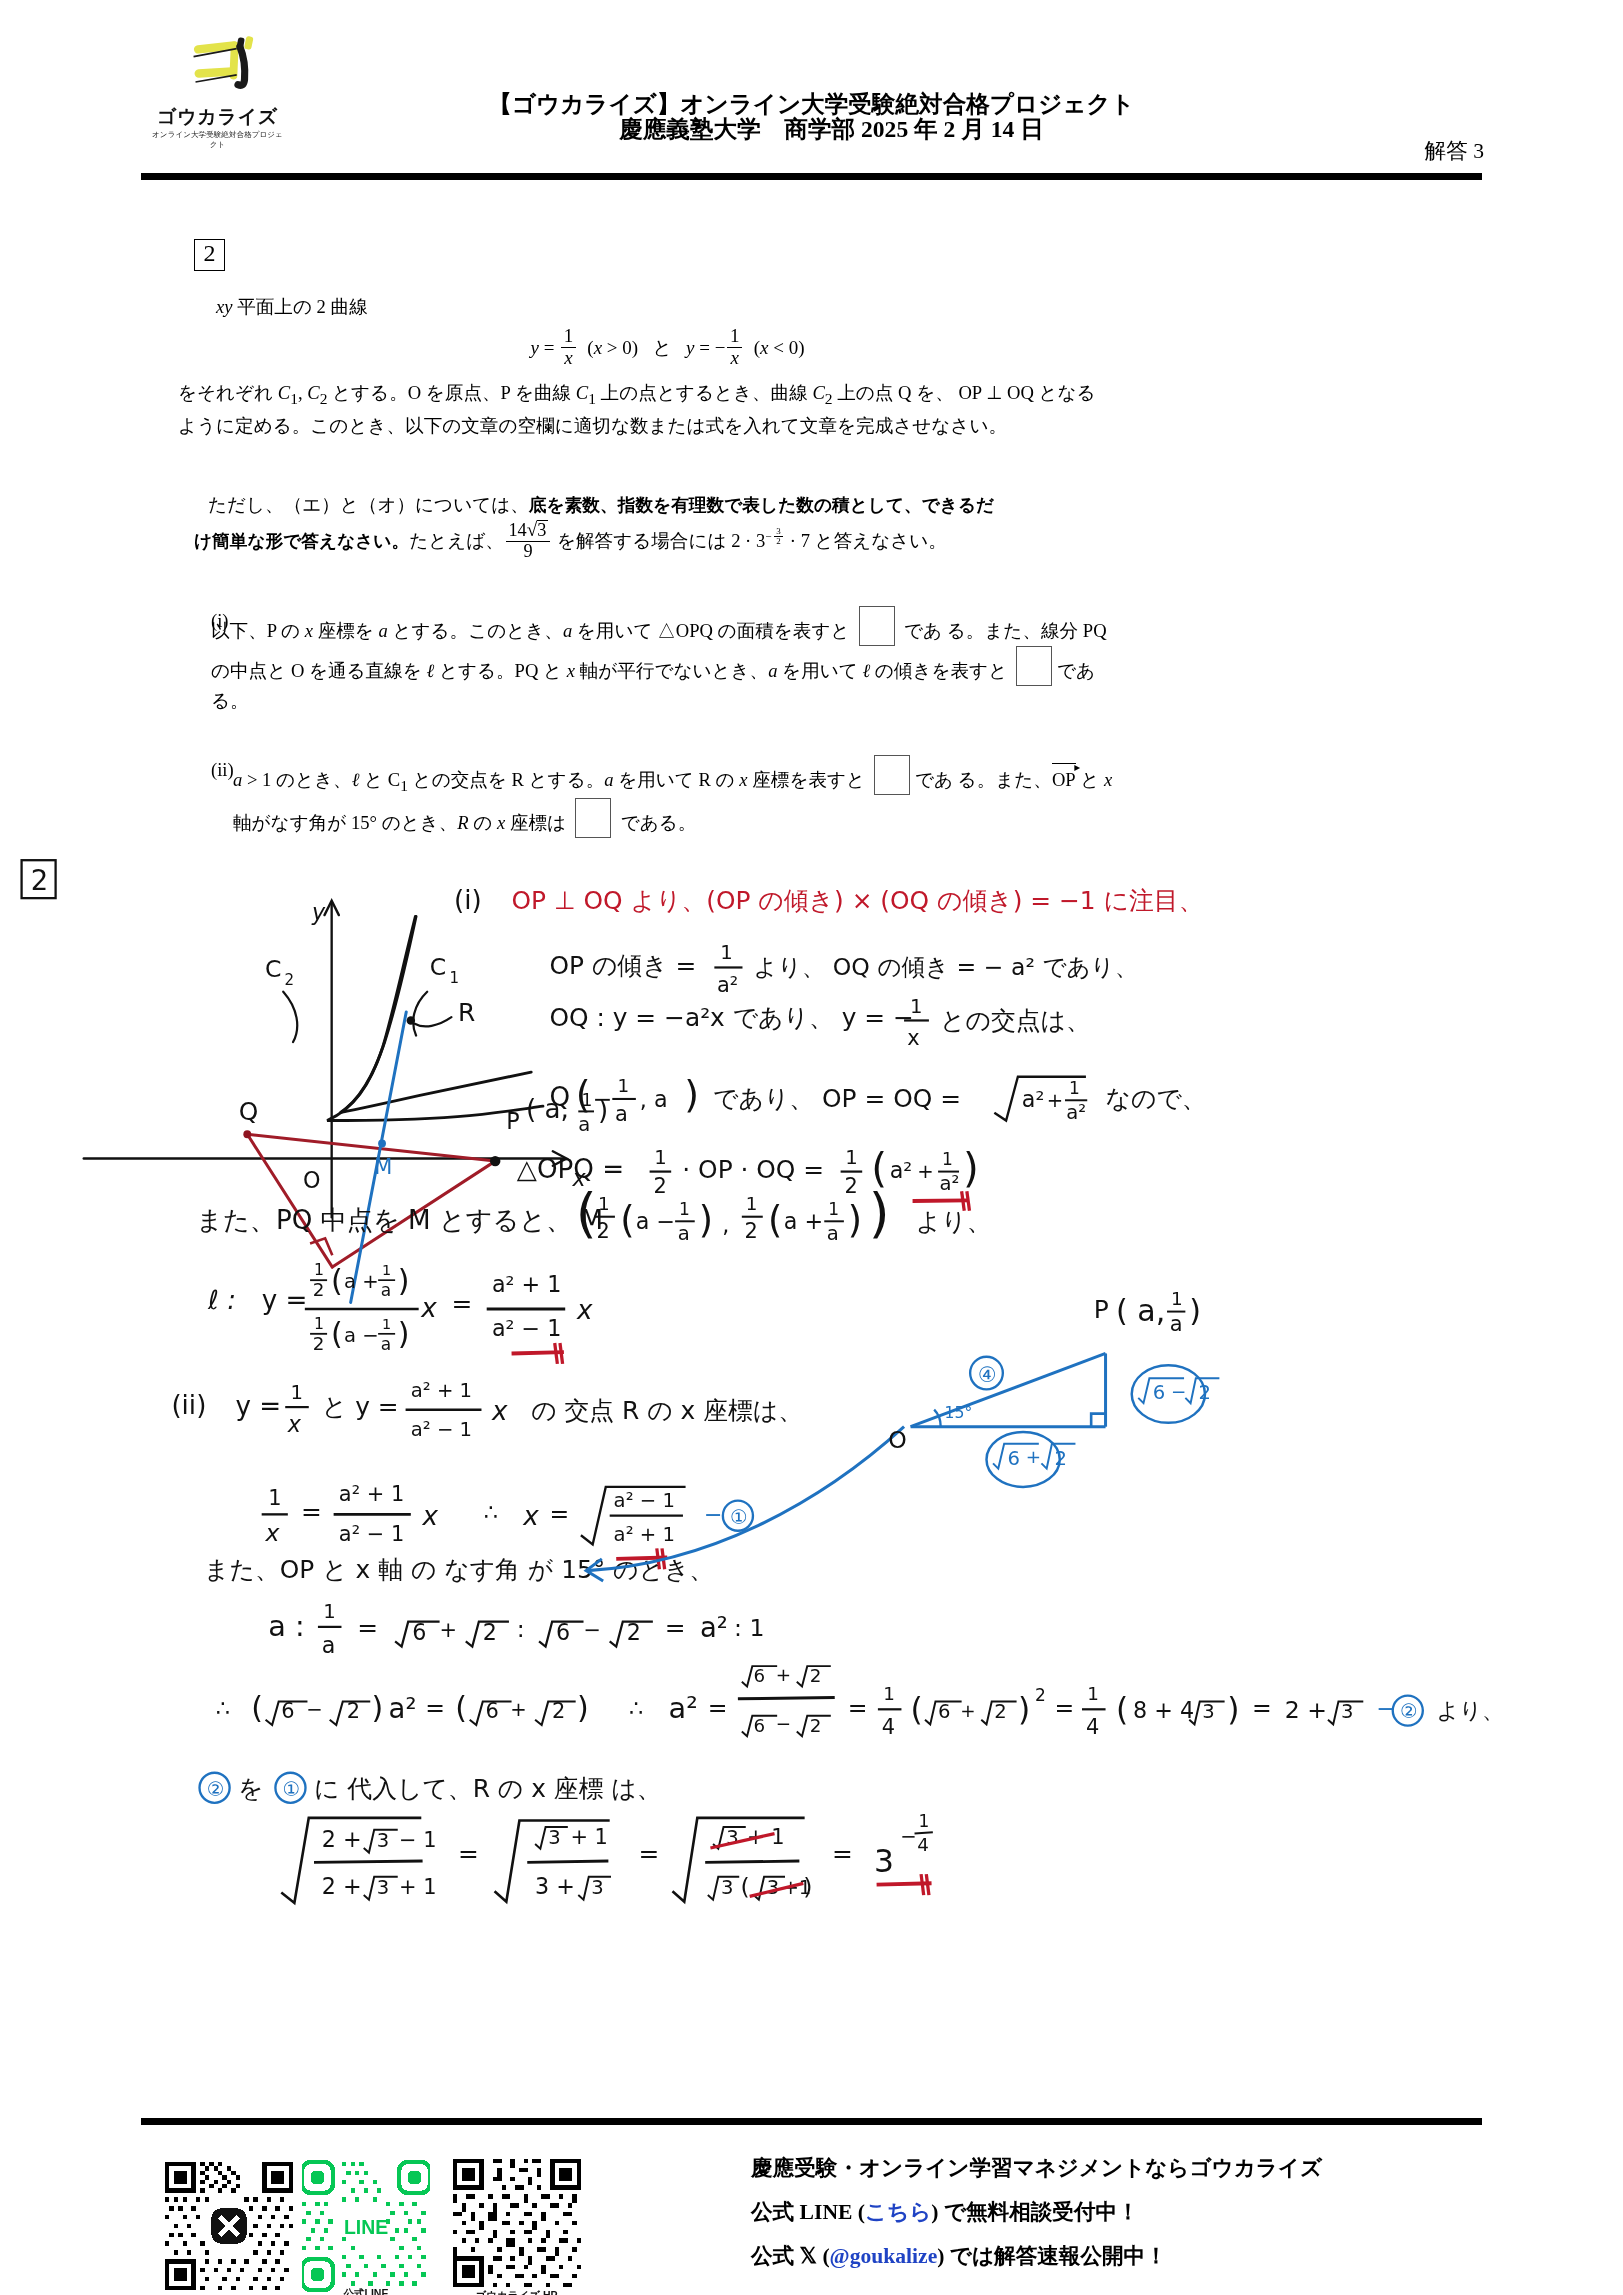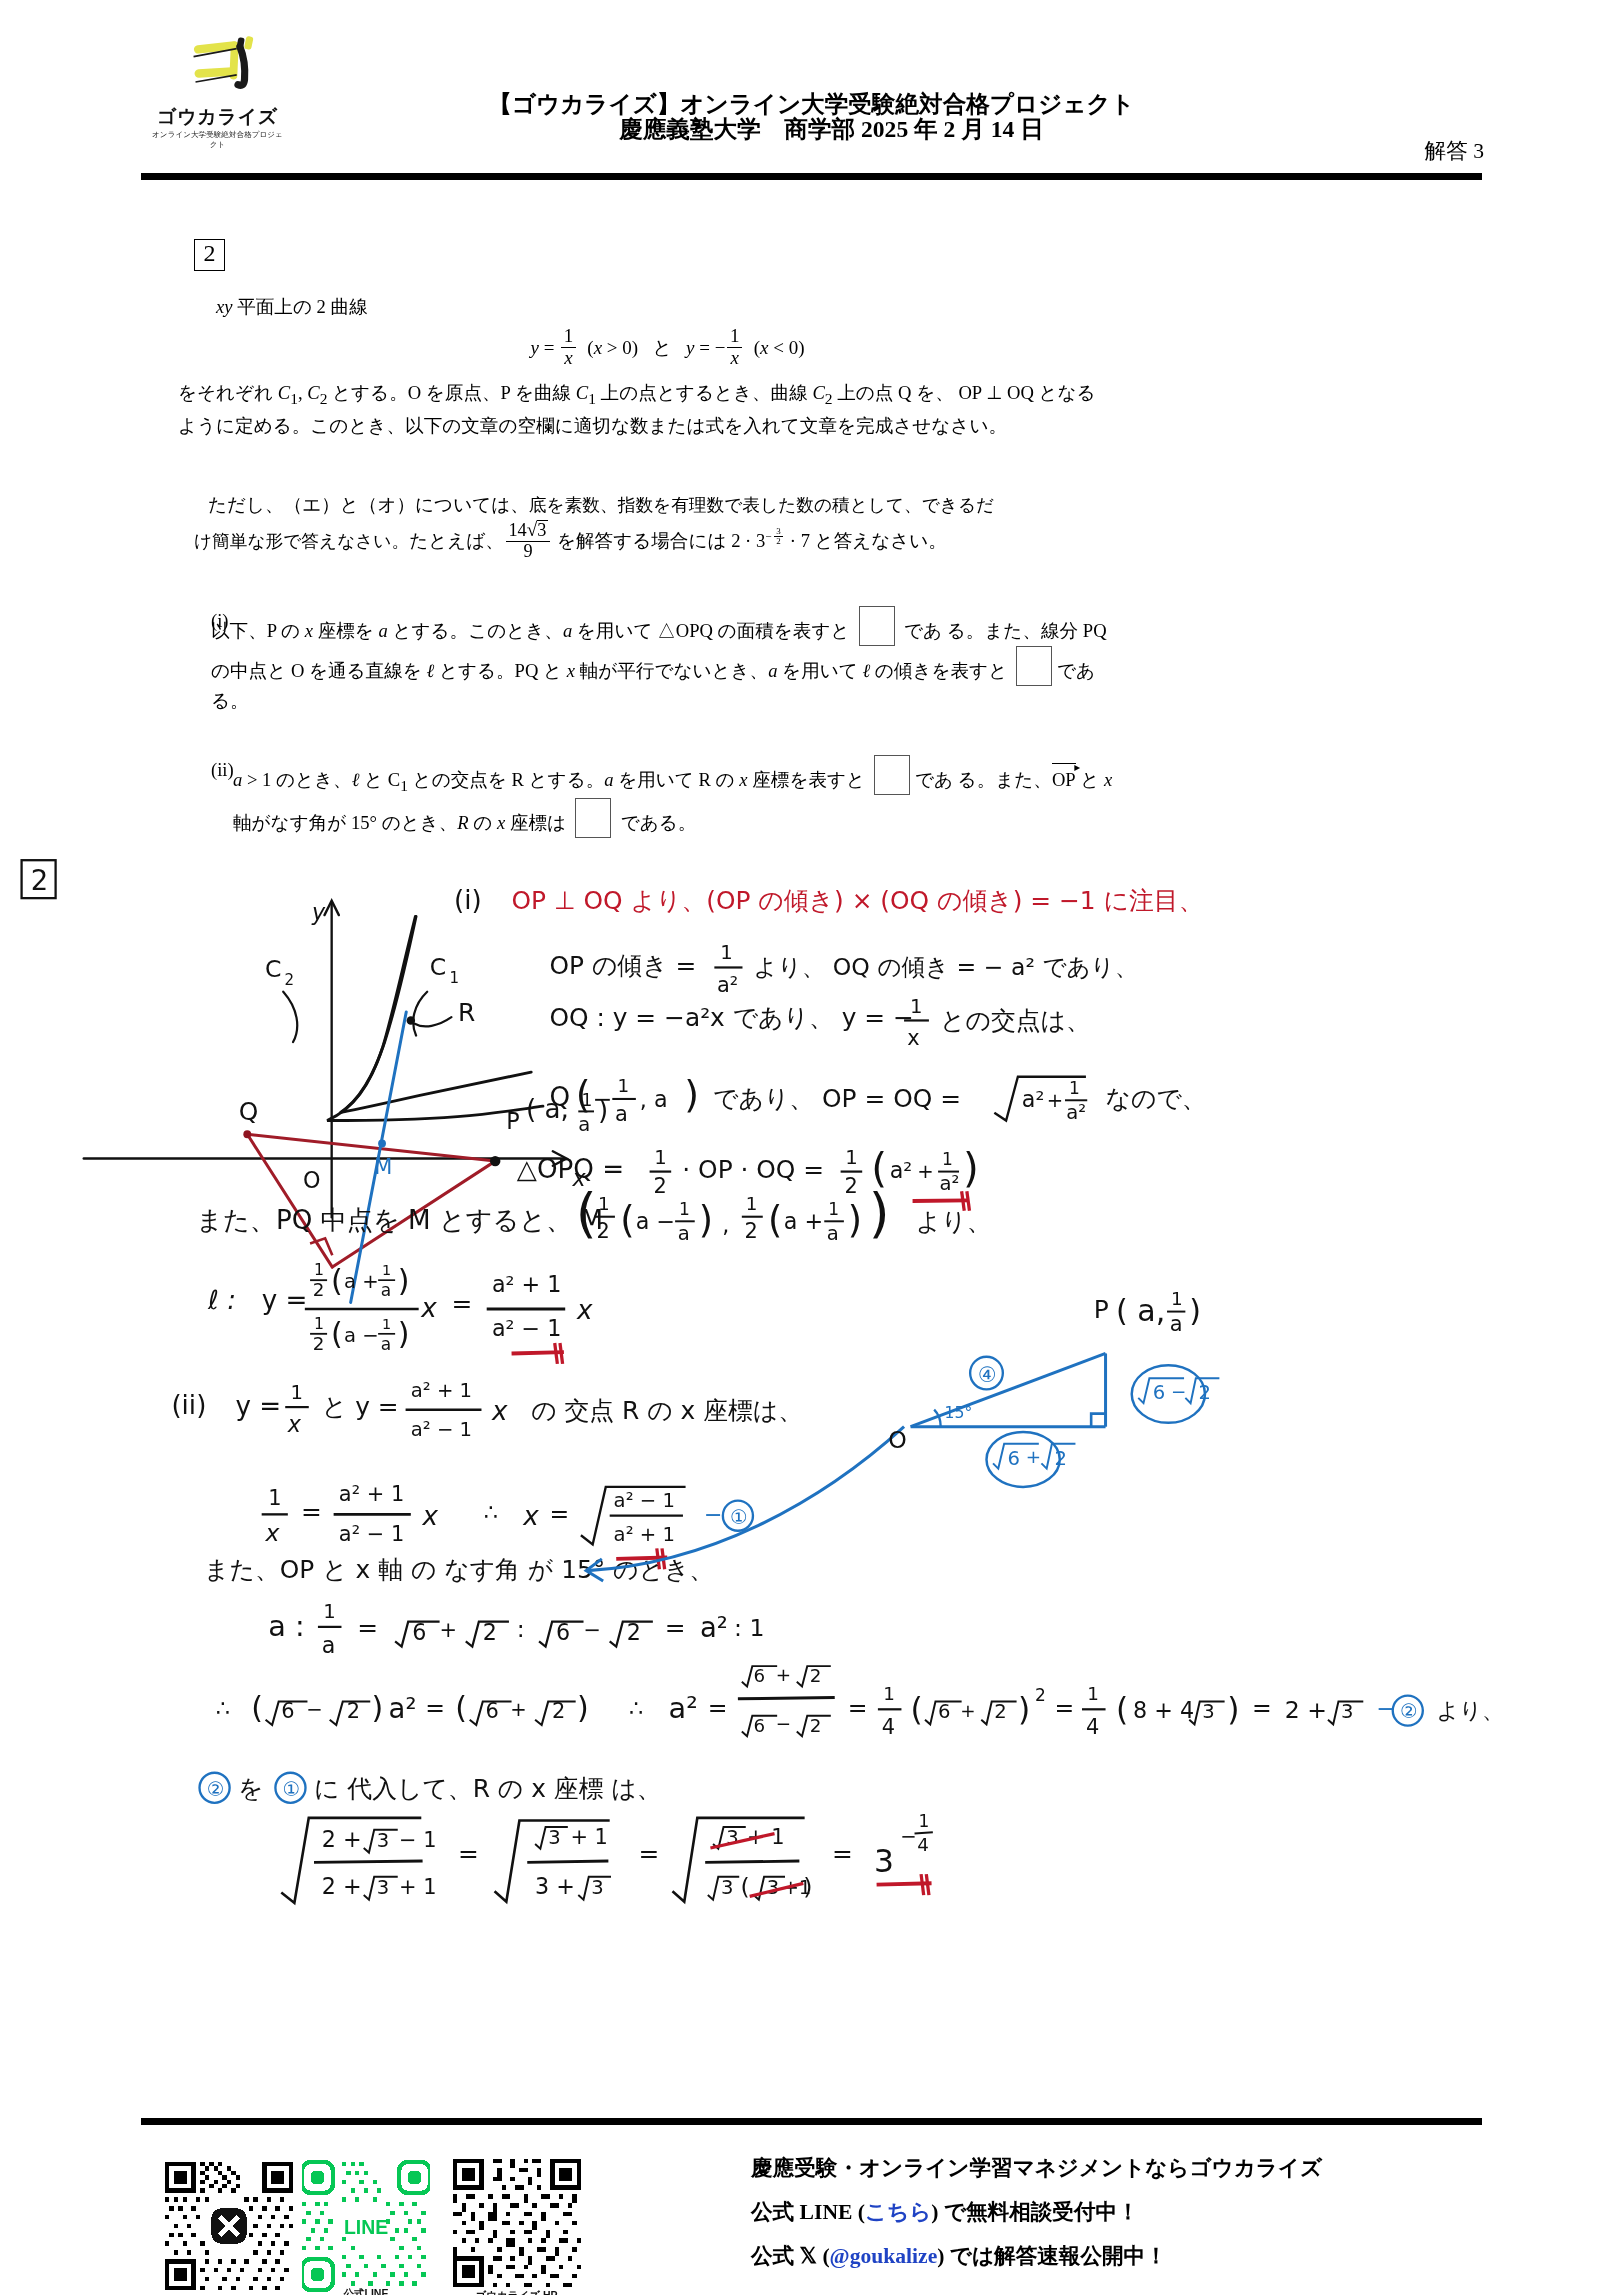--- a/index.html
+++ b/index.html
@@ -3,21 +3,21 @@
 <meta charset="utf-8">
 <style>
   html,body{margin:0;padding:0;background:#fff;}
   body{width:1623px;height:2295px;position:relative;
        font-family:"Liberation Serif", serif;color:#000;}
 
   
   .abs{position:absolute;}
   .sans{font-family:"Liberation Sans", sans-serif;}
   .it{font-style:italic;}
-  .bold{font-weight:normal;}
+  .bold{font-weight:bold;}
 
   
   #header{position:absolute;left:0;top:0;width:1623px;height:196px;}
   #logo{position:absolute;left:152px;top:31px;width:131px;height:121px;}
   #logo .mark{position:absolute;left:19.6px;top:0px;width:98px;height:72px;}
   #logo .logotext{position:absolute;left:0;top:73px;width:131px;text-align:center;
       font-family:"Liberation Sans",sans-serif;font-weight:bold;font-size:19px;letter-spacing:0.7px;color:#111;}
   #logo .logosub{position:absolute;left:0;top:99px;width:131px;text-align:center;
       font-family:"Liberation Serif",serif;font-size:7.5px;letter-spacing:0.1px;color:#222;}
 

